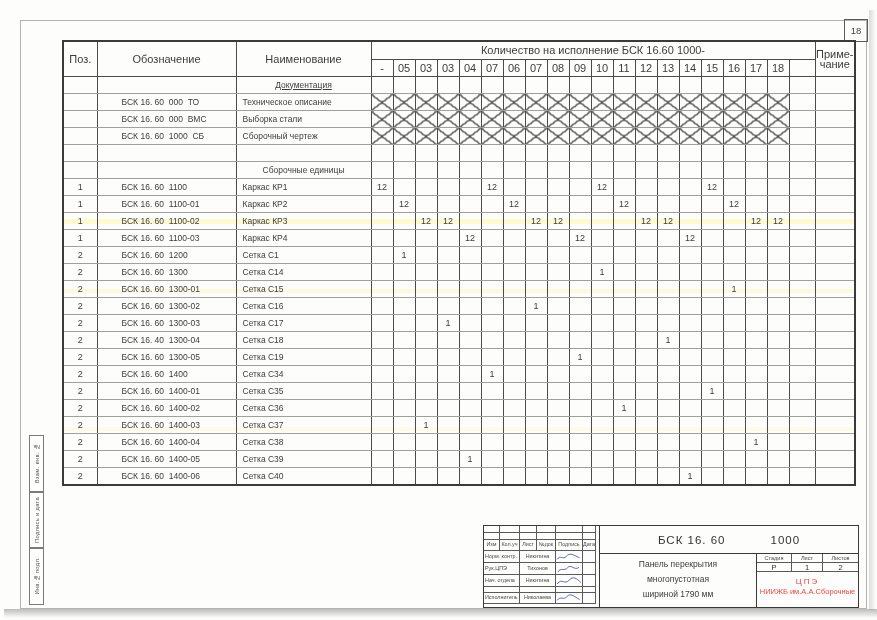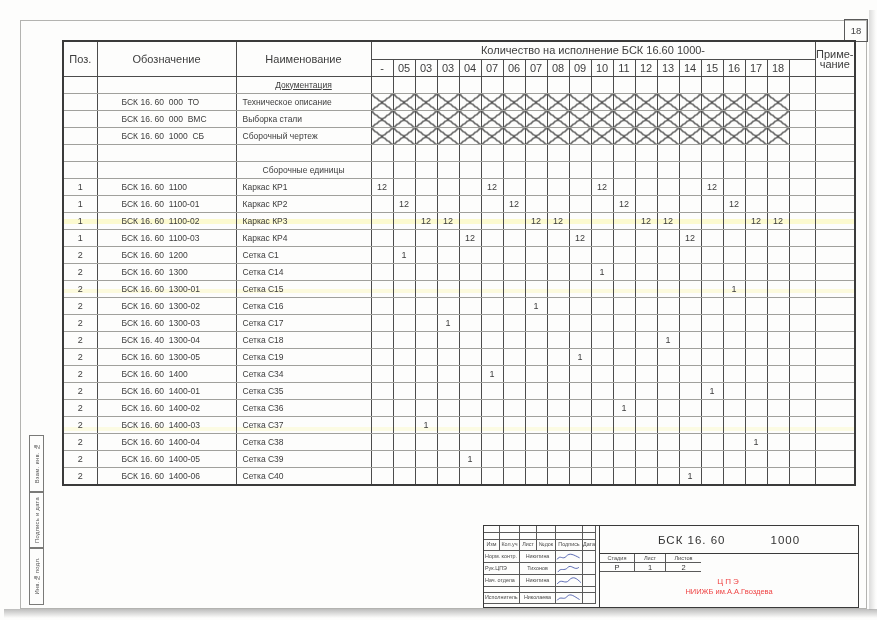--- a/index.html
+++ b/index.html
@@ -854,29 +854,34 @@
         </svg>
       </div>
       <div class="cell " style="grid-column: 6 / 7;"></div>
     </div>
   <div id="tb-main">
     <div id="tb-doc">
       <span>БСК 16. 60</span>
       <span>1000</span>
     </div>
     <div id="tb-lower">
+      <div id="tb-title">
+        <div>Панель перекрытия</div>
+        <div>многопустотная</div>
+        <div>шириной 1790 мм</div>
+      </div>
       <div id="tb-right">
         <div id="stadia">
           <div class="scell">Стадия</div>
           <div class="scell">Лист</div>
           <div class="scell">Листов</div>
           <div class="scell val">Р</div>
           <div class="scell val">1</div>
           <div class="scell val">2</div>
         </div>
         <div id="org-box">
           <div id="org-dept">ЦПЭ</div>
-          <div id="org-name">НИИЖБ им.А.А.Гвоздева</div>
+          <div id="org-name">НИИЖБ им.А.А.Сборочные</div>
         </div>
       </div>
     </div>
   </div>
 </div>
 
 </body></html>

